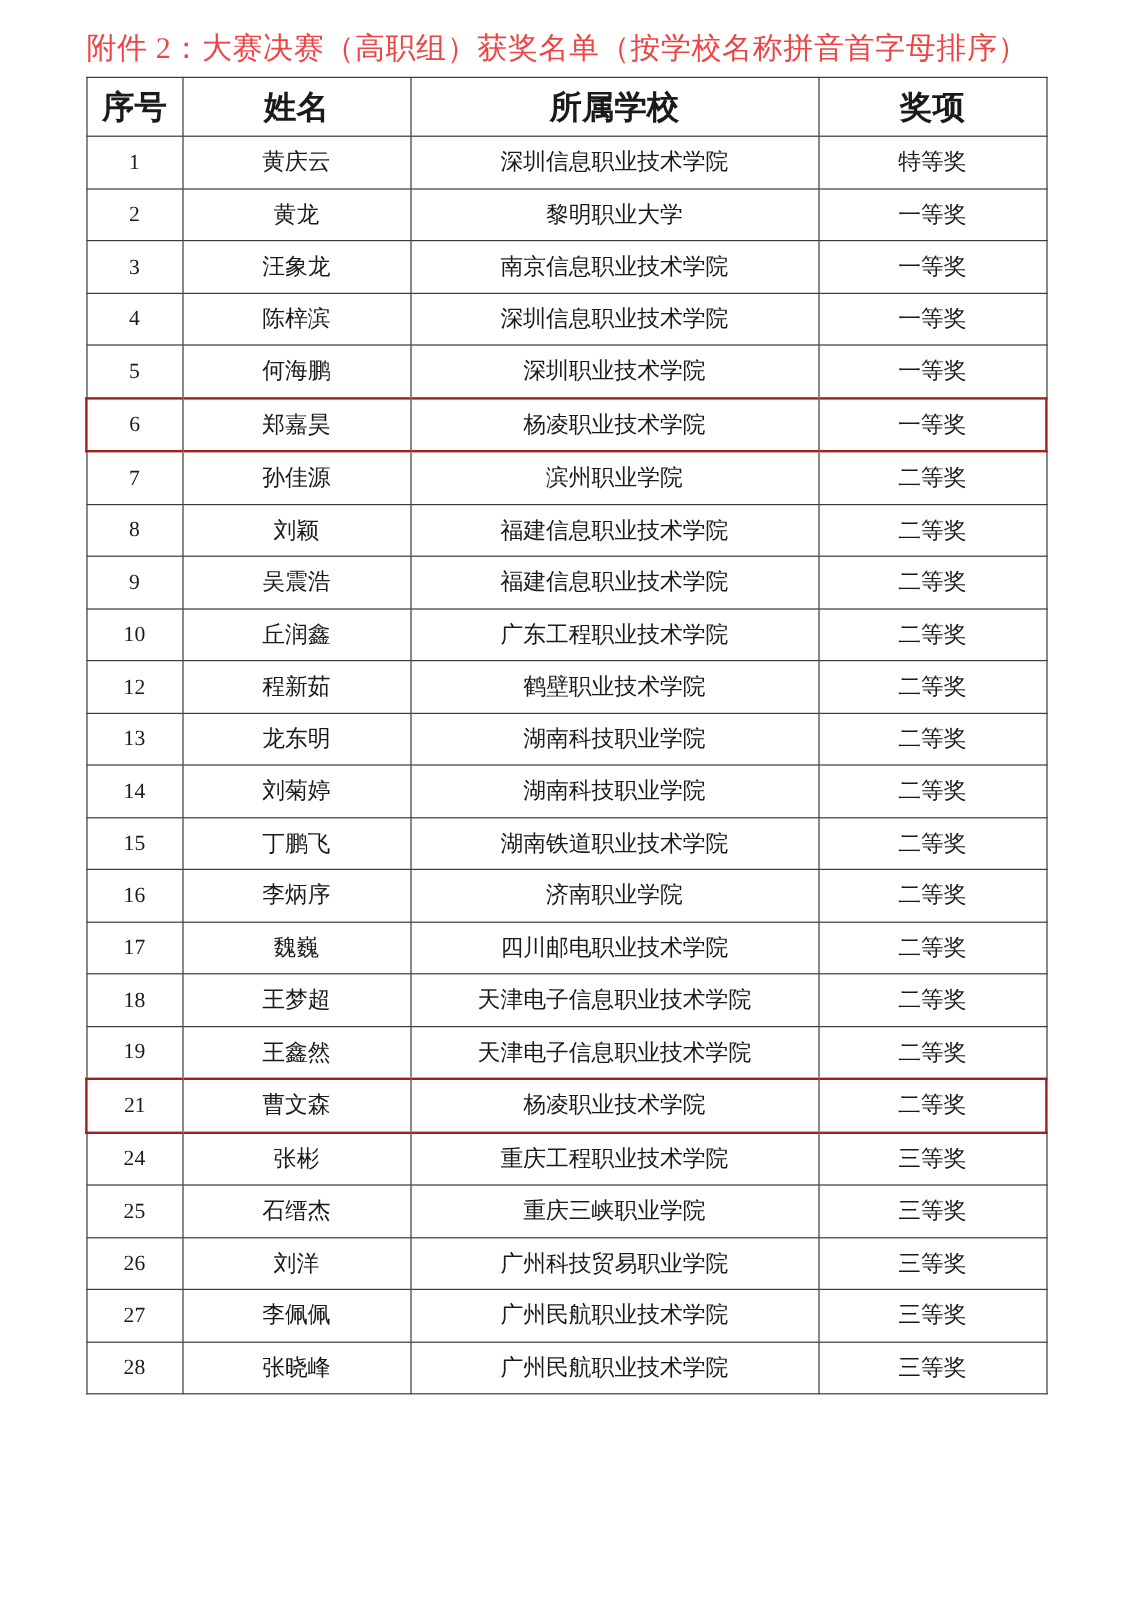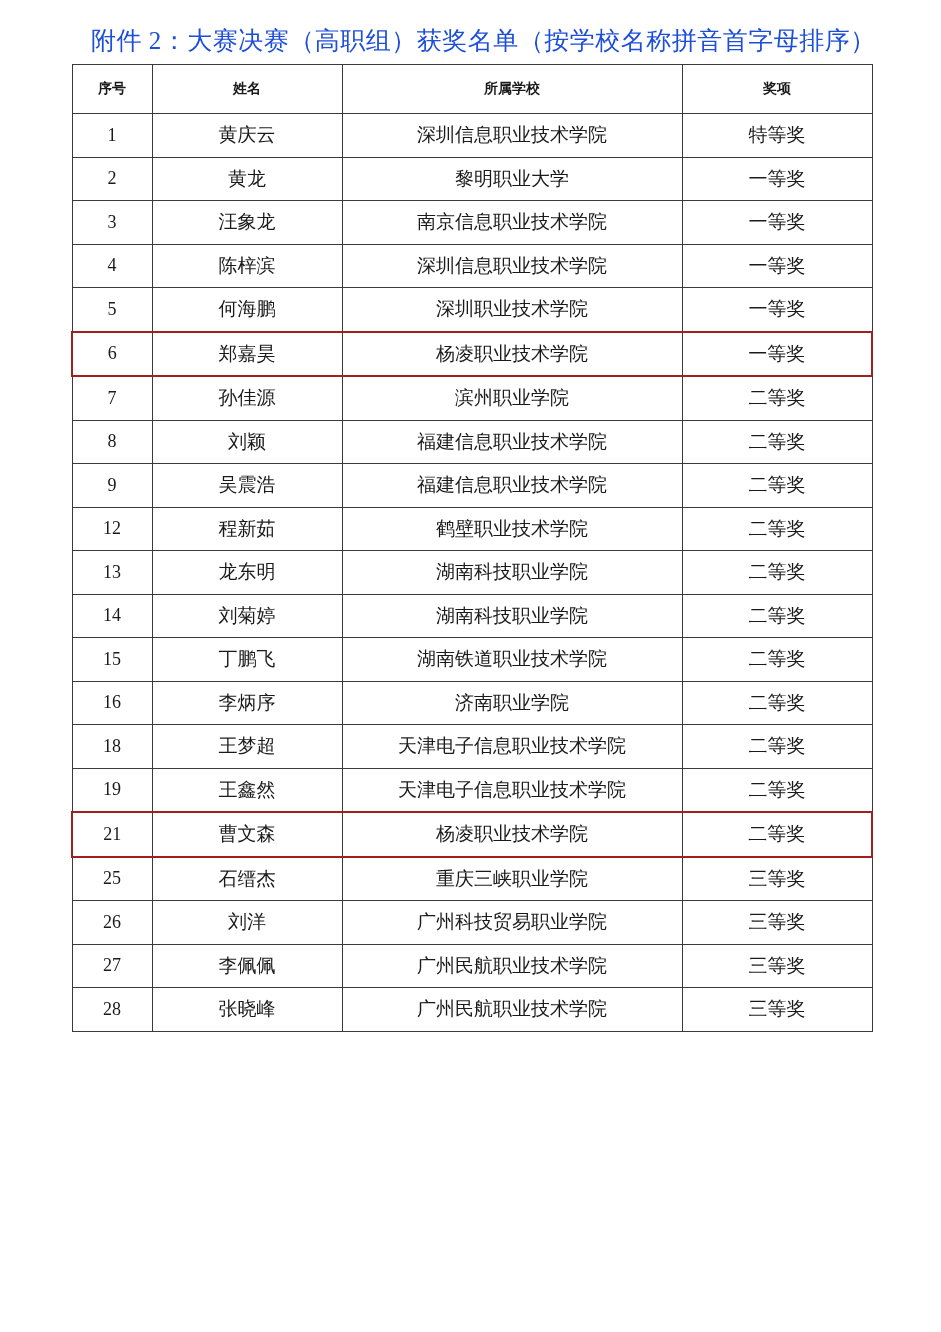--- a/index.html
+++ b/index.html
@@ -23,22 +23,21 @@
   }
   .doc-title {
     position: absolute;
     left: 72px;
     top: 24px;
     font-size: 25px;
     line-height: 34px;
     letter-spacing: 0.5px;
     white-space: nowrap;
     font-family: "Liberation Serif", "DejaVu Serif", serif;
-    color: #1d4ed8;
-    margin-left: 19px;
+    color: #ef4444;
   }
   table.award-table {
     position: absolute;
     left: 71px;
     top: 64px;
     width: 800px;
     border-collapse: collapse;
     table-layout: fixed;
   }
   table.award-table col.c-idx  { width: 80px; }
@@ -52,21 +51,21 @@
     text-align: center;
     vertical-align: middle;
     font-size: 19px;
     height: 42.5px;
     padding: 0 2px;
     font-family: "Liberation Serif", "DejaVu Serif", serif;
     white-space: nowrap;
     overflow: hidden;
   }
   table.award-table thead th {
-    font-size: 14px;
+    font-size: 27px;
     font-weight: bold;
     height: 48px;
   }
   table.award-table td.idx {
     font-size: 18px;
   }
   
   table.award-table tr.highlight > td {
     border-top: 2px solid #a02020;
     border-bottom: 2px solid #a02020;
@@ -149,20 +148,26 @@
           <td class="school">福建信息职业技术学院</td>
           <td class="award">二等奖</td>
         </tr>
         <tr>
           <td class="idx">9</td>
           <td class="name">吴震浩</td>
           <td class="school">福建信息职业技术学院</td>
           <td class="award">二等奖</td>
         </tr>
         <tr>
+          <td class="idx">10</td>
+          <td class="name">丘润鑫</td>
+          <td class="school">广东工程职业技术学院</td>
+          <td class="award">二等奖</td>
+        </tr>
+        <tr>
           <td class="idx">12</td>
           <td class="name">程新茹</td>
           <td class="school">鹤壁职业技术学院</td>
           <td class="award">二等奖</td>
         </tr>
         <tr>
           <td class="idx">13</td>
           <td class="name">龙东明</td>
           <td class="school">湖南科技职业学院</td>
           <td class="award">二等奖</td>
@@ -176,20 +181,26 @@
         <tr>
           <td class="idx">15</td>
           <td class="name">丁鹏飞</td>
           <td class="school">湖南铁道职业技术学院</td>
           <td class="award">二等奖</td>
         </tr>
         <tr>
           <td class="idx">16</td>
           <td class="name">李炳序</td>
           <td class="school">济南职业学院</td>
+          <td class="award">二等奖</td>
+        </tr>
+        <tr>
+          <td class="idx">17</td>
+          <td class="name">魏巍</td>
+          <td class="school">四川邮电职业技术学院</td>
           <td class="award">二等奖</td>
         </tr>
         <tr>
           <td class="idx">18</td>
           <td class="name">王梦超</td>
           <td class="school">天津电子信息职业技术学院</td>
           <td class="award">二等奖</td>
         </tr>
         <tr>
           <td class="idx">19</td>
@@ -197,20 +208,26 @@
           <td class="school">天津电子信息职业技术学院</td>
           <td class="award">二等奖</td>
         </tr>
         <tr class="highlight">
           <td class="idx">21</td>
           <td class="name">曹文森</td>
           <td class="school">杨凌职业技术学院</td>
           <td class="award">二等奖</td>
         </tr>
         <tr>
+          <td class="idx">24</td>
+          <td class="name">张彬</td>
+          <td class="school">重庆工程职业技术学院</td>
+          <td class="award">三等奖</td>
+        </tr>
+        <tr>
           <td class="idx">25</td>
           <td class="name">石缙杰</td>
           <td class="school">重庆三峡职业学院</td>
           <td class="award">三等奖</td>
         </tr>
         <tr>
           <td class="idx">26</td>
           <td class="name">刘洋</td>
           <td class="school">广州科技贸易职业学院</td>
           <td class="award">三等奖</td>

